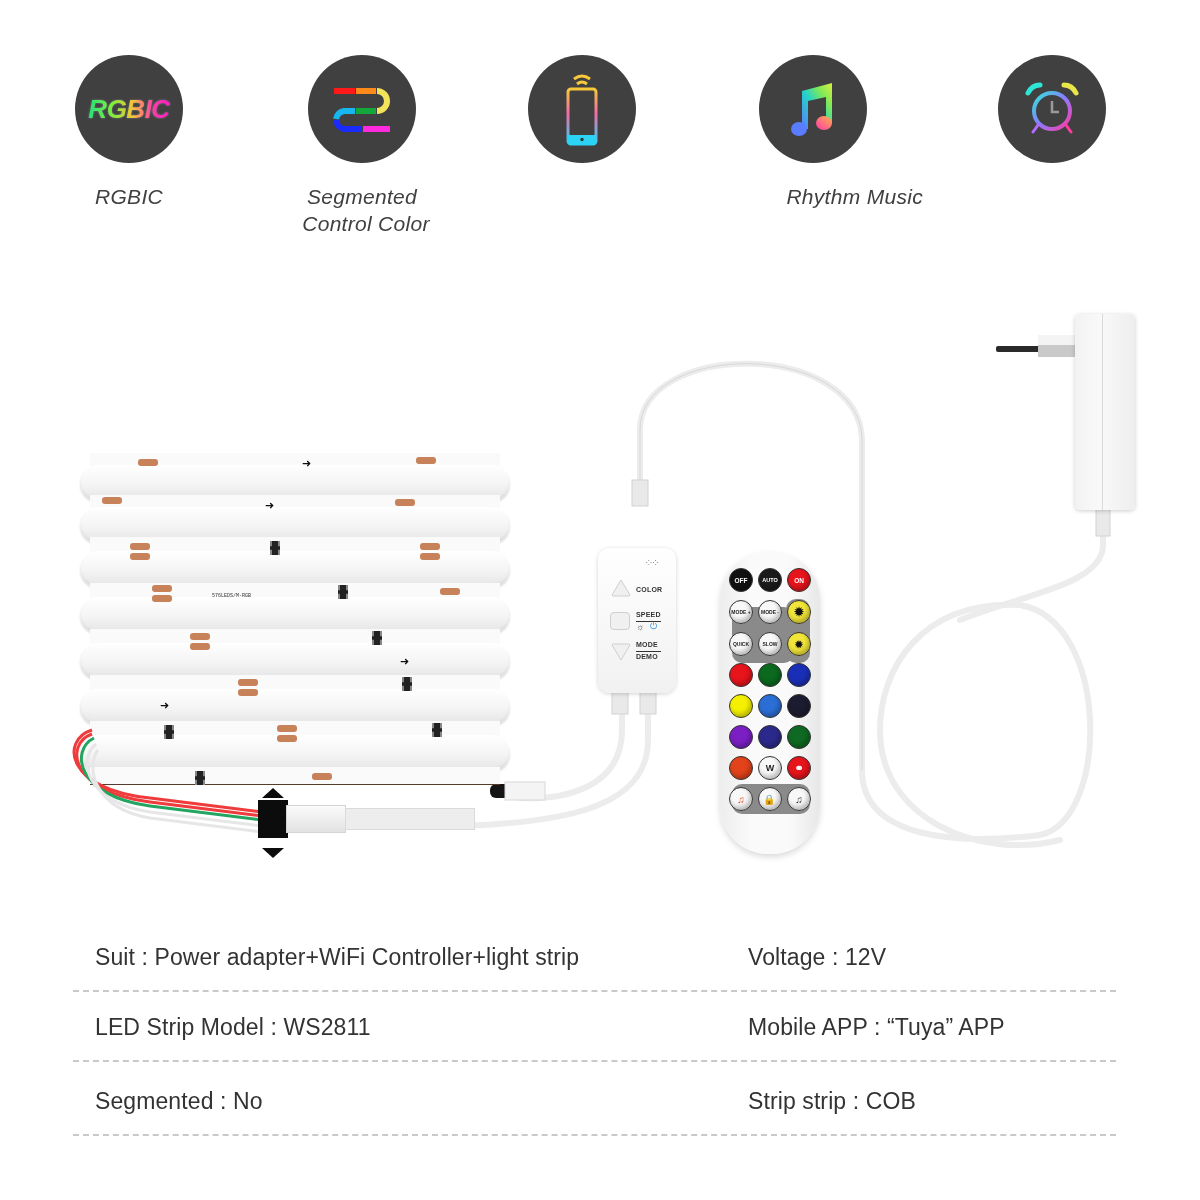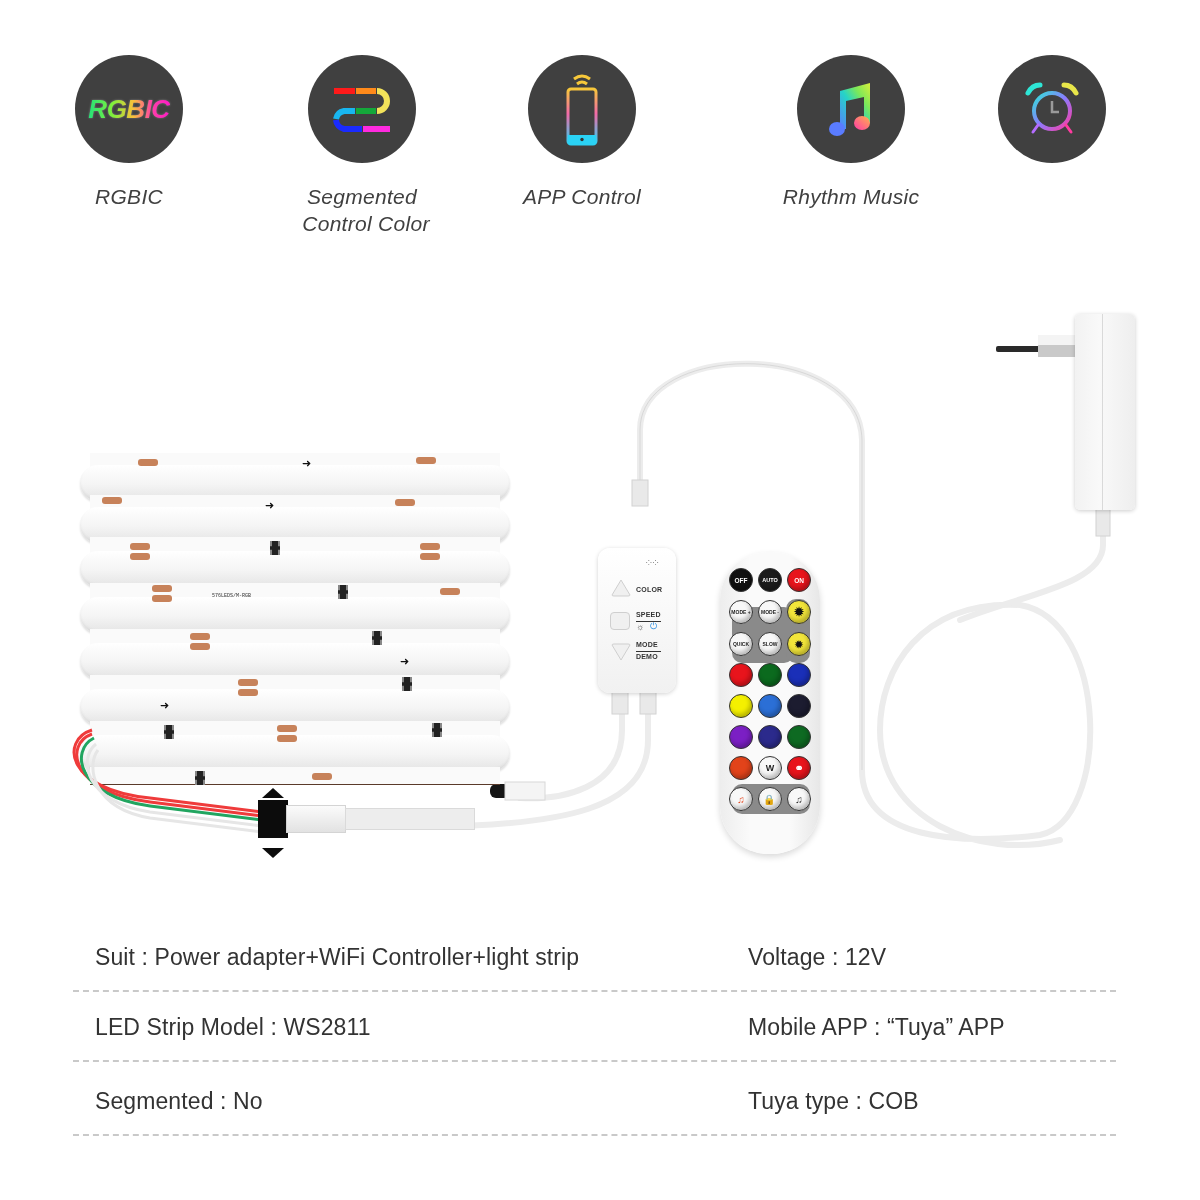--- a/index.html
+++ b/index.html
@@ -131,26 +131,23 @@
           <stop offset="1" stop-color="#2bd3f5"></stop>
         </linearGradient>
       </defs>
       <path d="M12 10 Q20 4 28 10" stroke="#f7c83a" stroke-width="3" fill="none"></path>
       <path d="M15 15 Q20 11 25 15" stroke="#f7c83a" stroke-width="3" fill="none"></path>
       <rect x="6" y="20" width="28" height="55" rx="3" fill="none" stroke="url(#gphone)" stroke-width="3"></rect>
       <rect x="6" y="66" width="28" height="9" fill="#2bd3f5"></rect>
       <circle cx="20" cy="70.5" r="1.7" fill="#333"></circle>
     </svg>
   </div>
-  <div class="label">
-    <div>APP Control</div>
-  </div>
-</div>
-
-<div class="feature" style="left:741px;">
+</div>
+
+<div class="feature" style="left:703px;text-align:right;">
   <div class="circle">
     <svg width="50" height="60" viewBox="0 0 50 60">
       <defs>
         <linearGradient id="gnote" x1="0" y1="1" x2="1" y2="0">
           <stop offset="0" stop-color="#5a7cff"></stop>
           <stop offset="0.45" stop-color="#25d3c8"></stop>
           <stop offset="0.7" stop-color="#7be85a"></stop>
           <stop offset="1" stop-color="#d8ef3a"></stop>
         </linearGradient>
         <linearGradient id="gnote2" x1="0" y1="1" x2="1" y2="0">
@@ -350,14 +347,14 @@
 <div class="spec-row" style="top:930px;">
   <div class="spec-cell left">Suit : Power adapter+WiFi Controller+light strip</div>
   <div class="spec-cell right">Voltage : 12V</div>
 </div>
 <div class="spec-row" style="top:1000px;">
   <div class="spec-cell left">LED Strip Model : WS2811</div>
   <div class="spec-cell right">Mobile APP : “Tuya” APP</div>
 </div>
 <div class="spec-row" style="top:1074px;">
   <div class="spec-cell left">Segmented : No</div>
-  <div class="spec-cell right">Tuya type : COB</div>
+  <div class="spec-cell right">Strip strip : COB</div>
 </div>
 
 </body></html>

